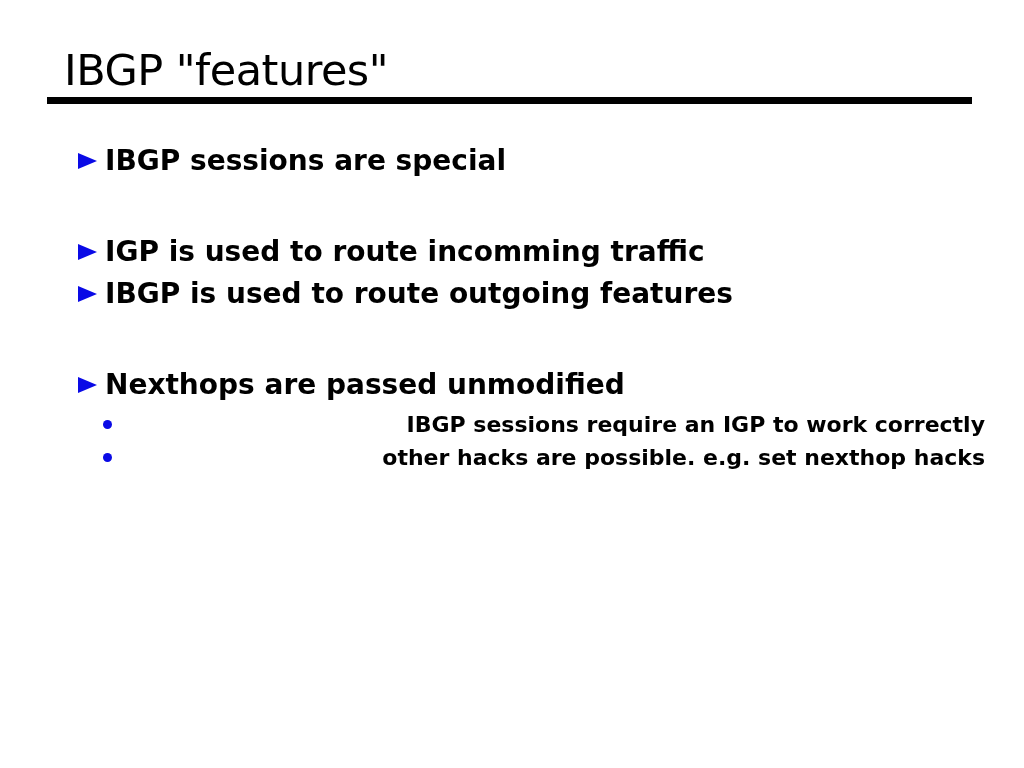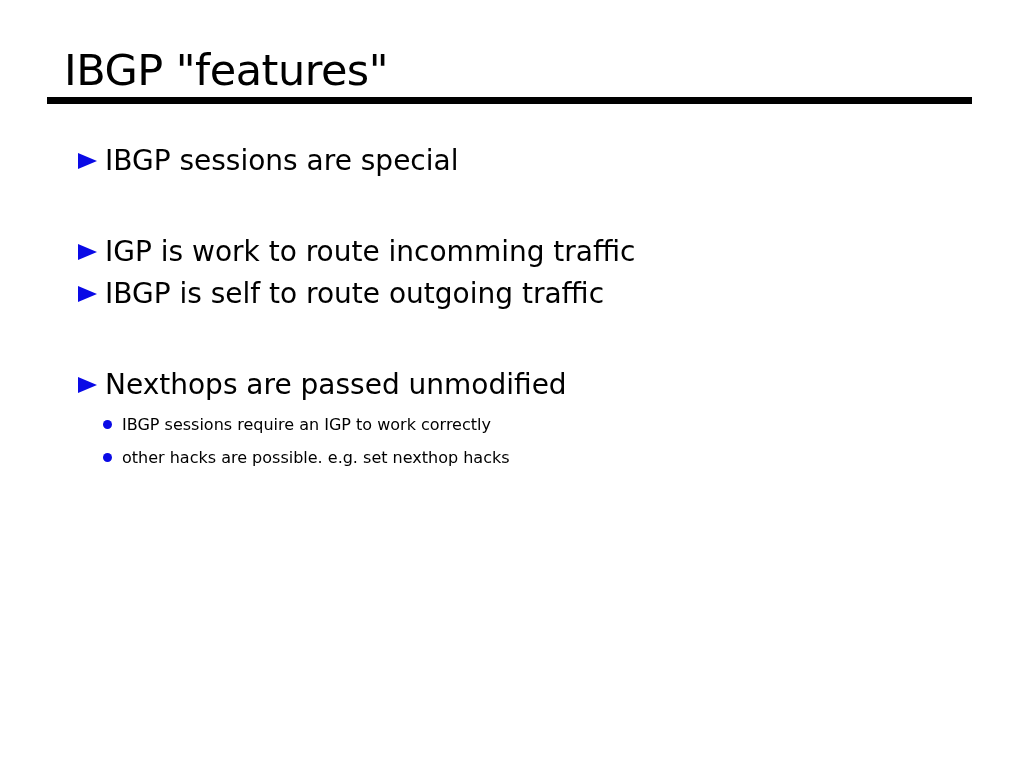--- a/index.html
+++ b/index.html
@@ -24,42 +24,44 @@
   .title-rule{
     position:absolute;
     left:47px;top:97px;
     width:925px;height:7px;
     background:#000000;
   }
   .content{
     position:absolute;
     left:78px;top:140px;
     right:39px;
+    font-weight:bold;
   }
   .group{margin:0 0 49px 0;}
   .group:last-child{margin-bottom:16px;}
   .li{position:relative;}
   .l1{
     padding-left:27px;
     font-size:28px;
     line-height:42px;
   }
   .tri{
     position:absolute;
     left:0;top:13px;
     width:0;height:0;
     border-left:19px solid var(--accent,#0a0ae6);
     border-top:8px solid transparent;
     border-bottom:8px solid transparent;
   }
   .sublist{margin-top:2px;}
   .l2{
     padding-left:44px;
-    font-size:16px;
+    font-size:22px;
     line-height:33px;
+    text-align:right;
   }
   .dot{
     position:absolute;
     left:25px;top:12px;
     width:9px;height:9px;
     border-radius:50%;
     background:var(--accent,#0a0ae6);
   }
 </style>
 </head>
@@ -76,25 +78,25 @@
       <div class="li l1">
         <span class="tri"></span>
         <div>IBGP sessions are special</div>
       </div>
     </div>
 
 
     <div class="group">
       <div class="li l1">
         <span class="tri"></span>
-        <div>IGP is work to route incomming traffic</div>
+        <div>IGP is used to route incomming traffic</div>
       </div>
       <div class="li l1">
         <span class="tri"></span>
-        <div>IBGP is self to route outgoing traffic</div>
+        <div>IBGP is used to route outgoing features</div>
       </div>
     </div>
 
     <div class="group">
       <div class="li l1">
         <span class="tri"></span>
         <div>Nexthops are passed unmodified</div>
       </div>
       <div class="sublist">
         <div class="li l2">

